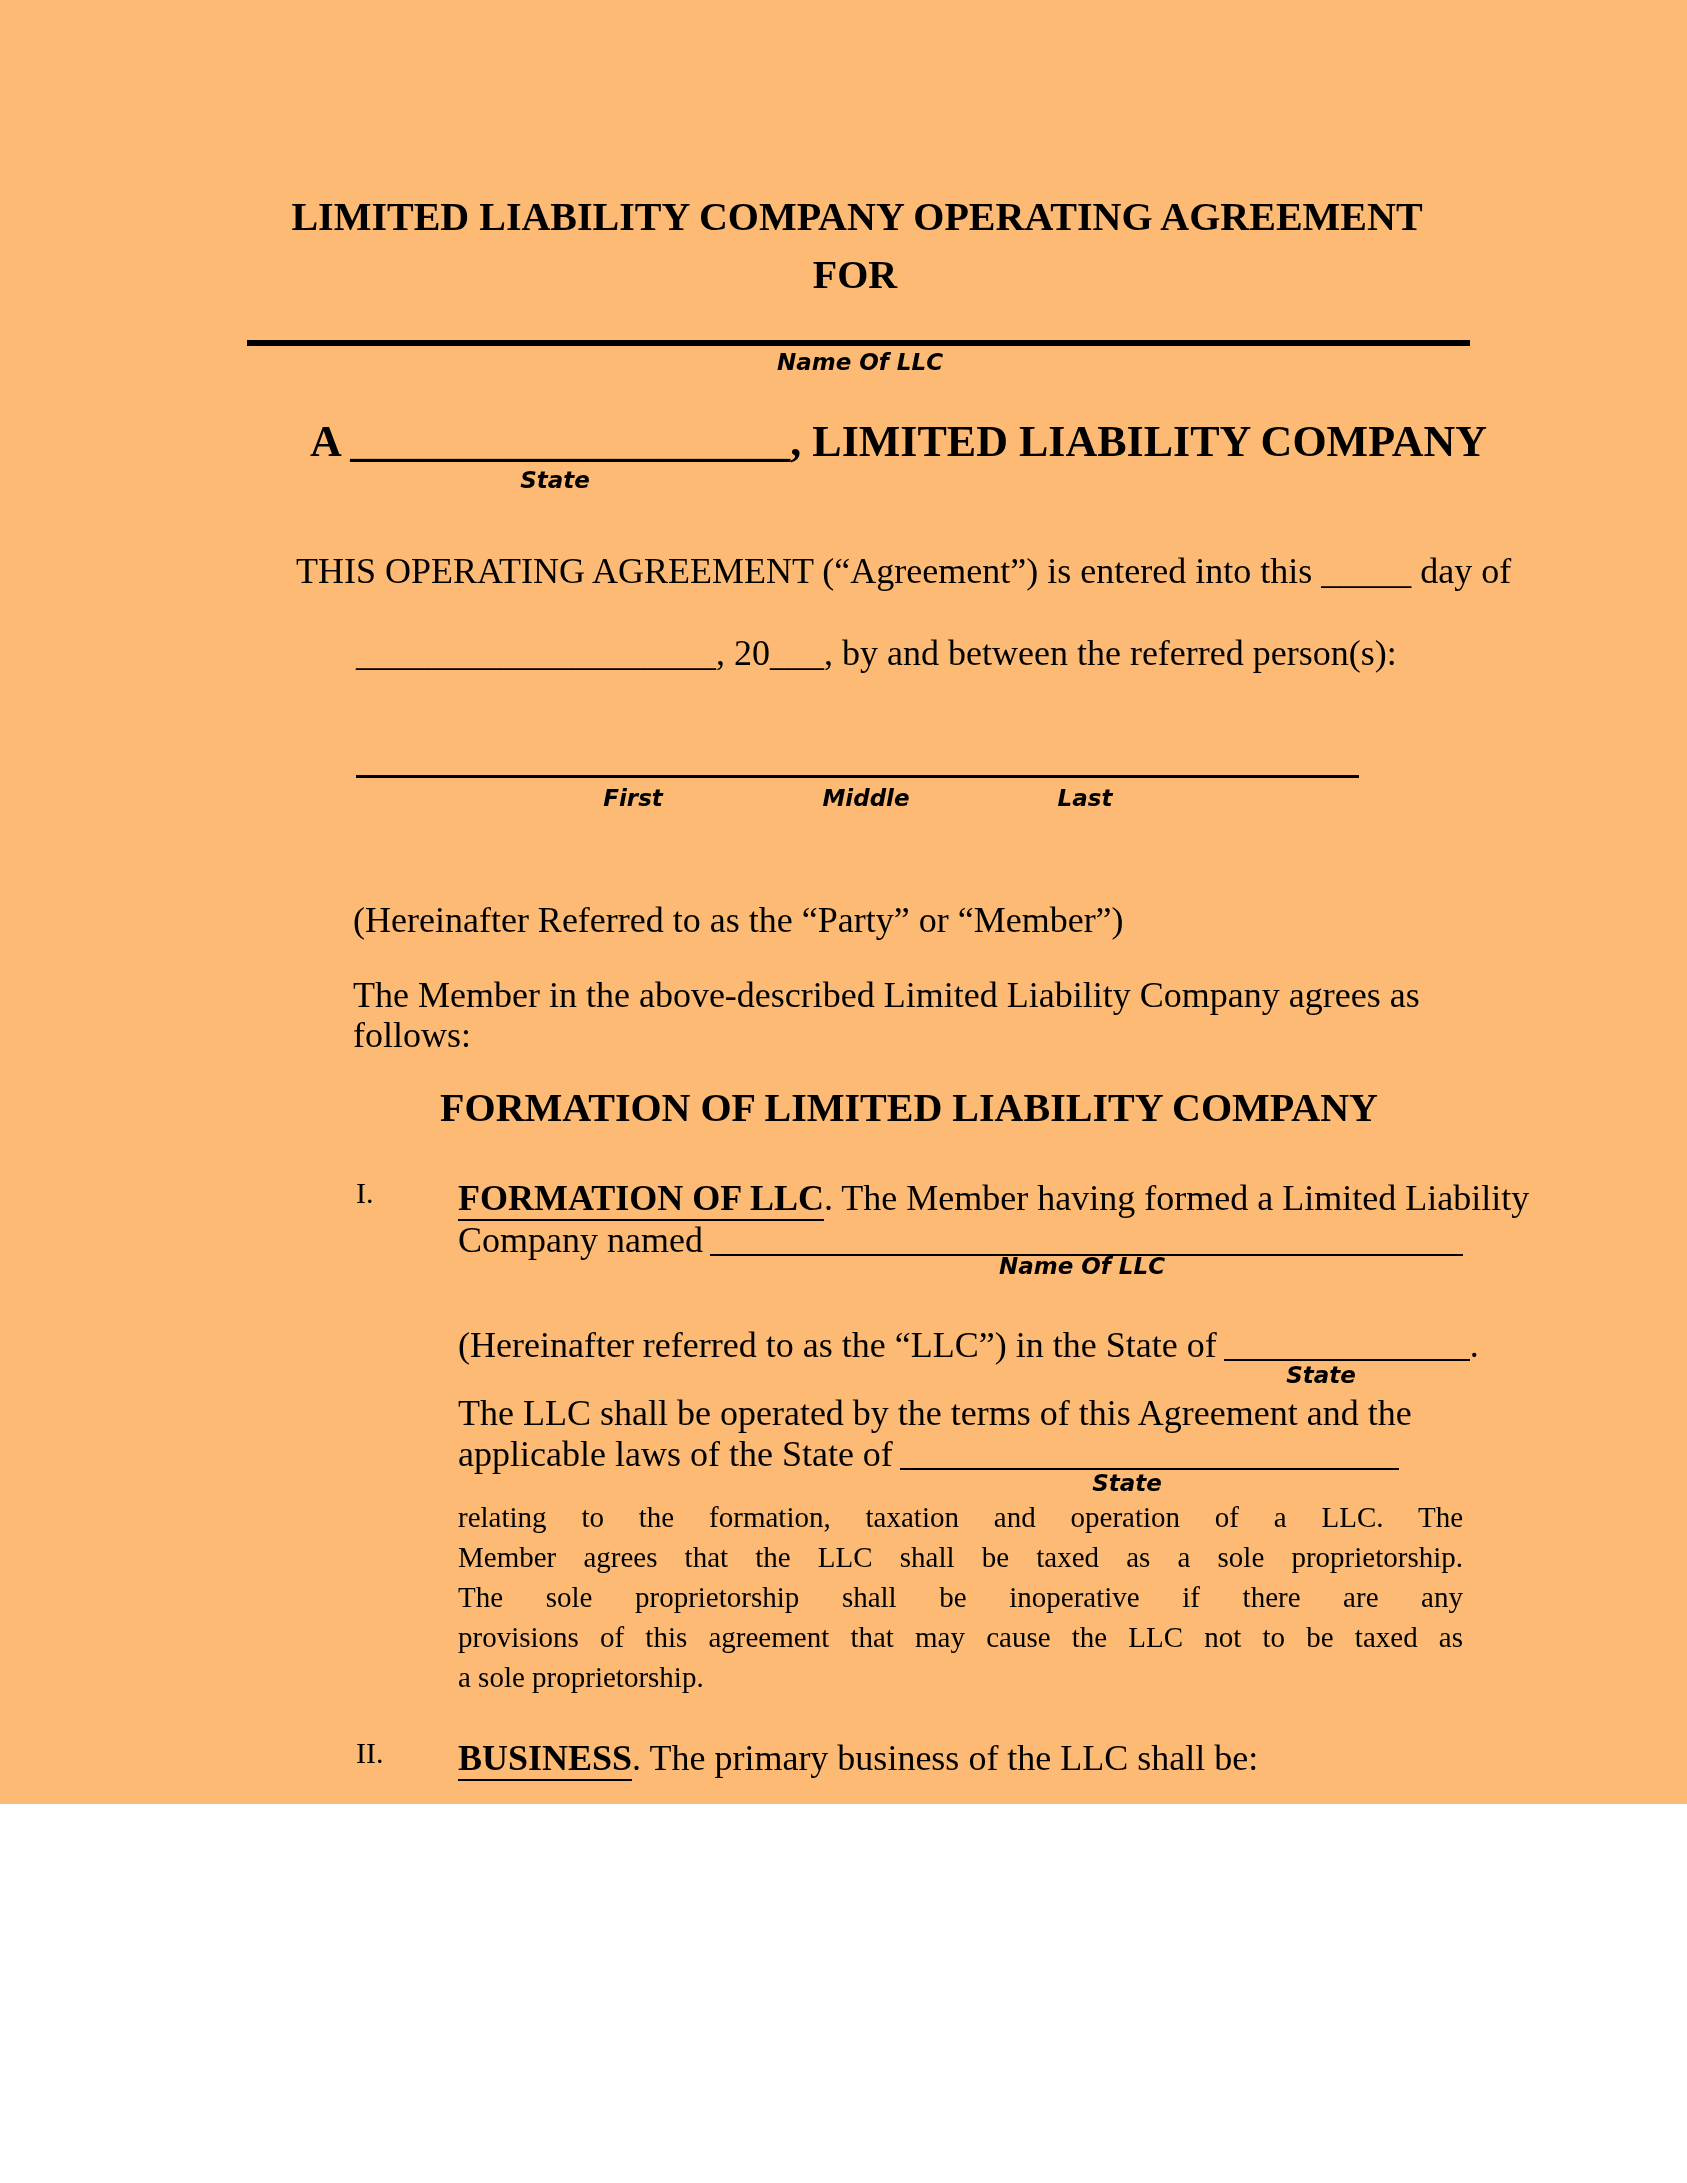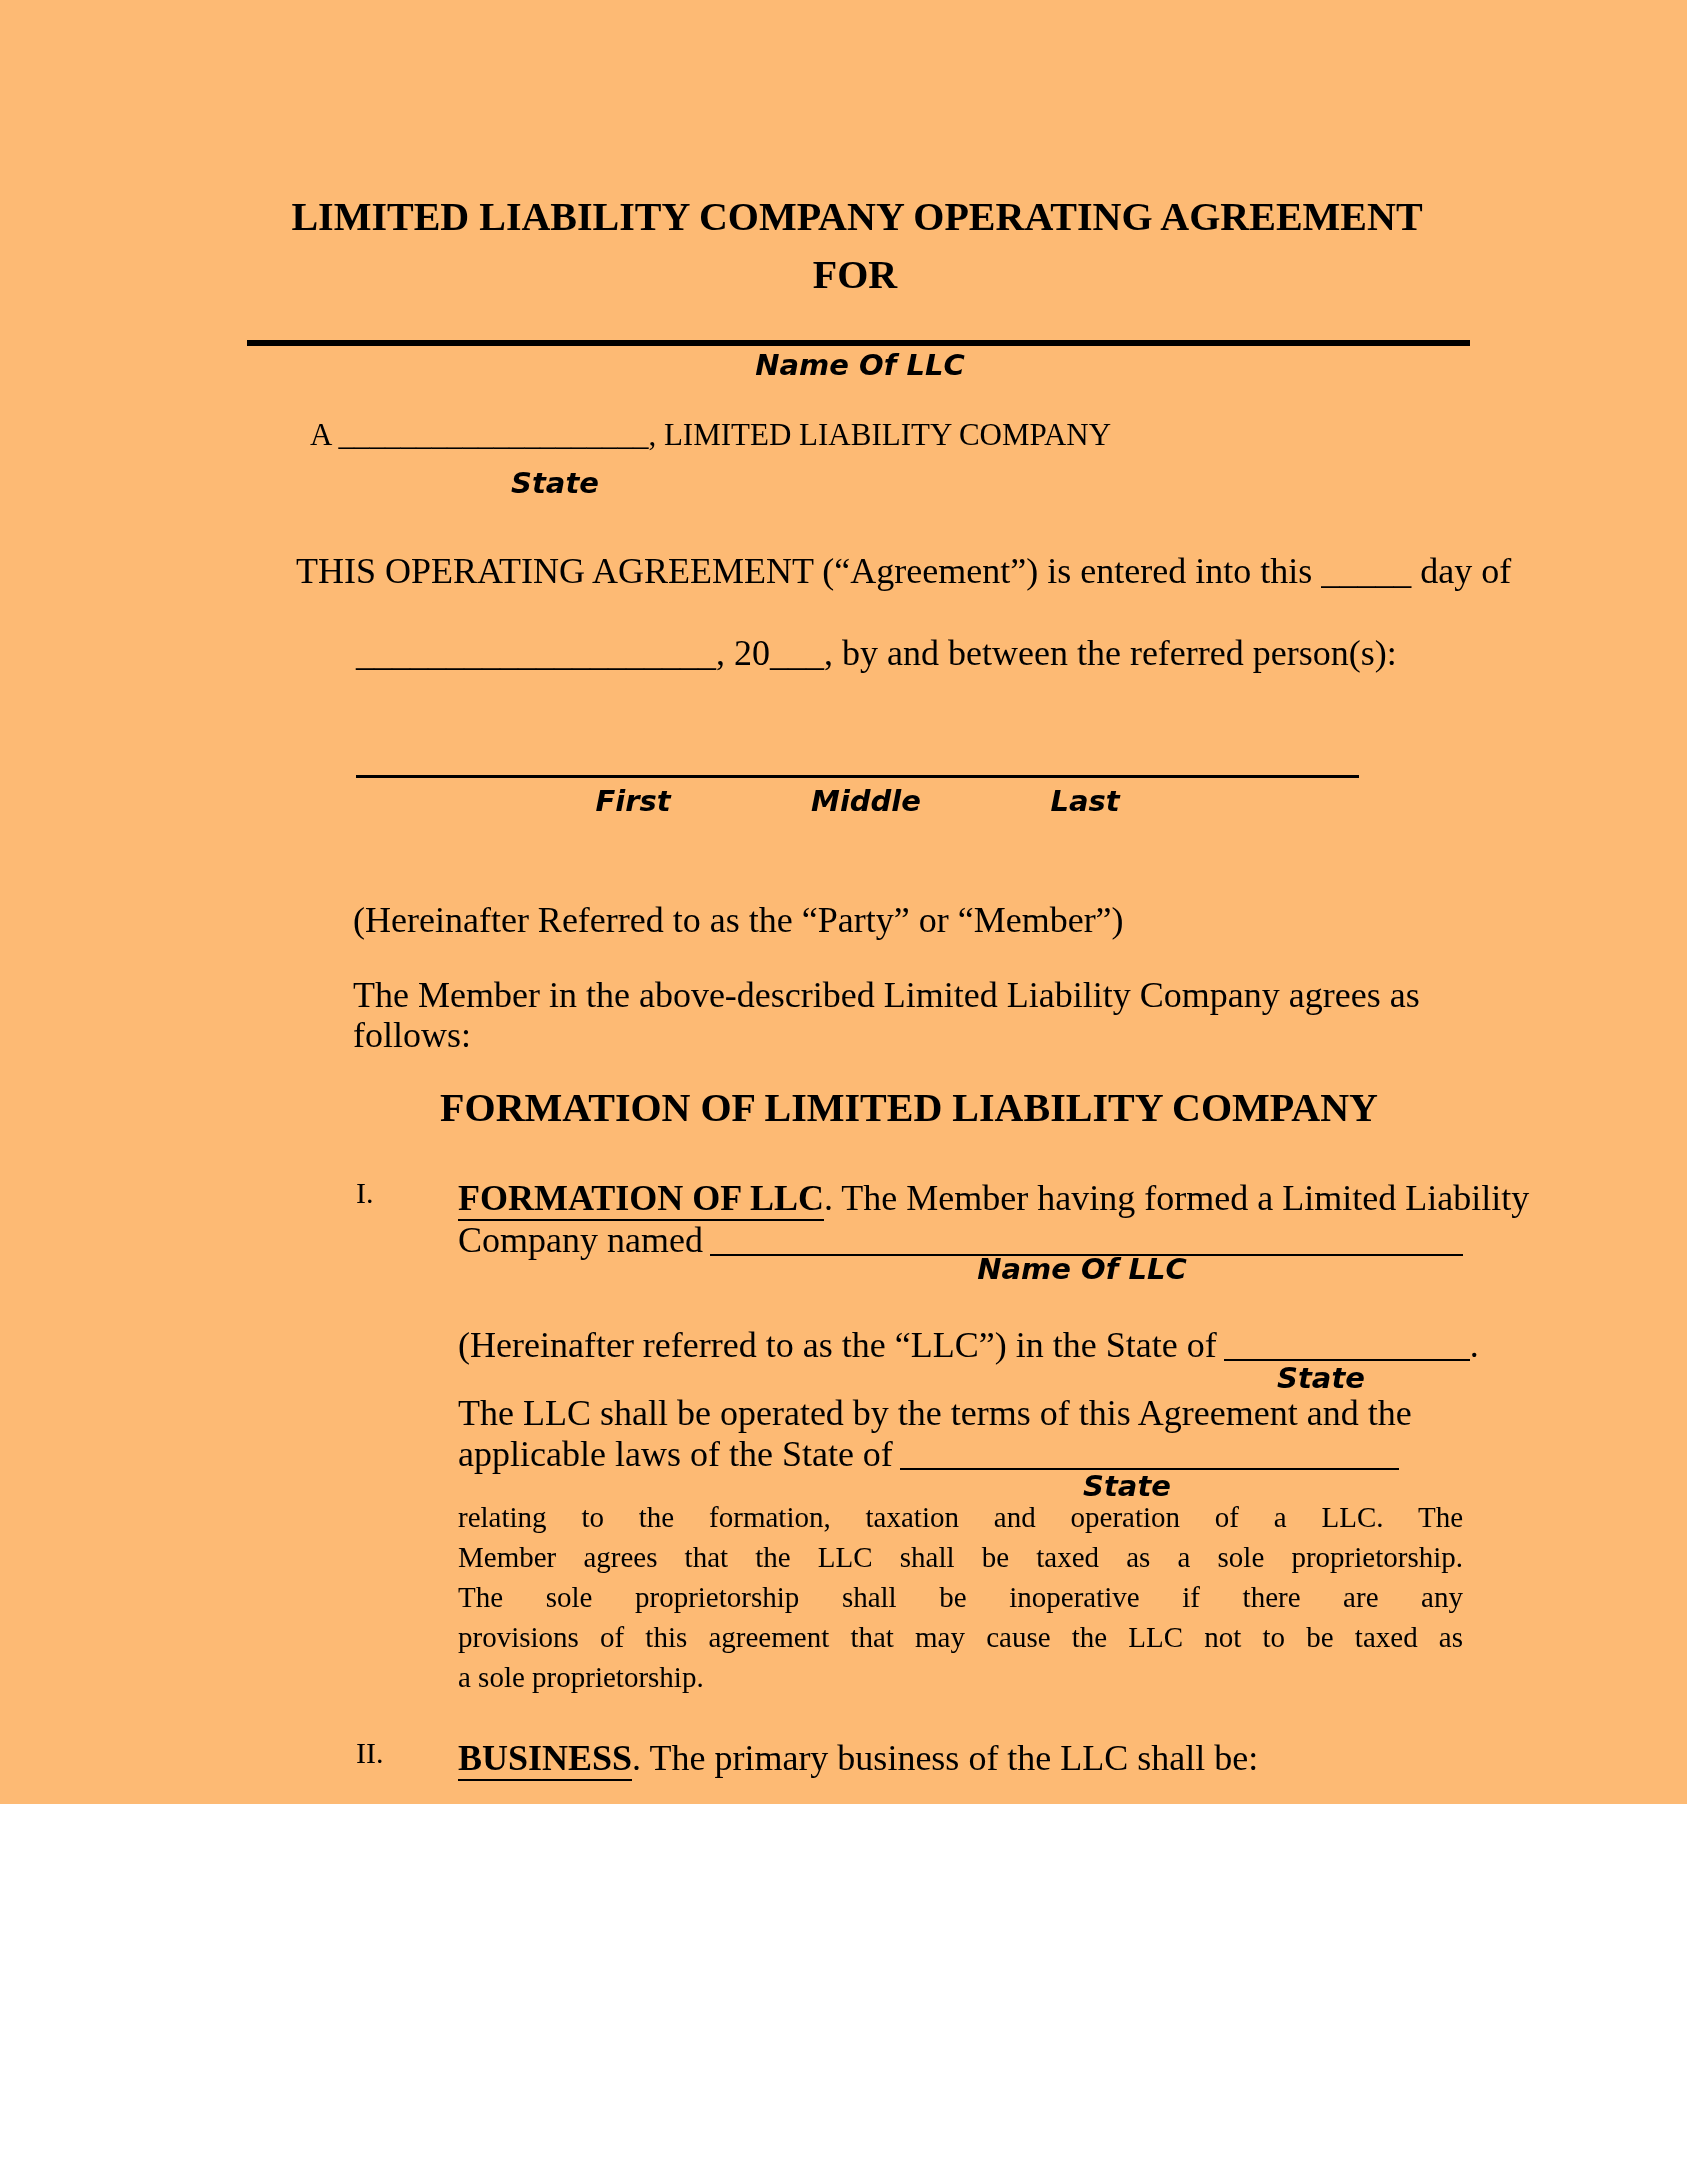--- a/index.html
+++ b/index.html
@@ -9,29 +9,29 @@
     height: 1804px;
     background: #fdba74;
     color: #000000;
     font-family: "Liberation Serif", "DejaVu Serif", serif;
     overflow: hidden;
   }
   .abs { position: absolute; }
   .nowrap { white-space: nowrap; }
   .centered { transform: translateX(-50%); white-space: nowrap; }
   .doc-title { font-size: 40px; font-weight: 700; line-height: 1.15; letter-spacing: 0px; }
-  .subtitle { font-size: 31px; font-weight: 400; line-height: 1.15; }
+  .subtitle { font-size: 44px; font-weight: 700; line-height: 1.15; }
   .section-heading { font-size: 40px; font-weight: 700; line-height: 1.15; }
   .body-text { font-size: 36px; line-height: 1.25; }
   .just-text { font-size: 29px; line-height: 40px; }
   .label {
     font-family: "DejaVu Sans", "Liberation Sans", sans-serif;
     font-style: italic;
     font-weight: 600;
-    font-size: 29px;
+    font-size: 23px;
     line-height: 1.1;
   }
   .thick-line { background: #000; height: 6.1px; }
   .thin-line { background: #000; height: 2.6px; }
   .fill {
     display: inline-block;
     height: 1.0em;
     border-bottom: 2.6px solid #000;
     margin-bottom: -4.4px;
   }

